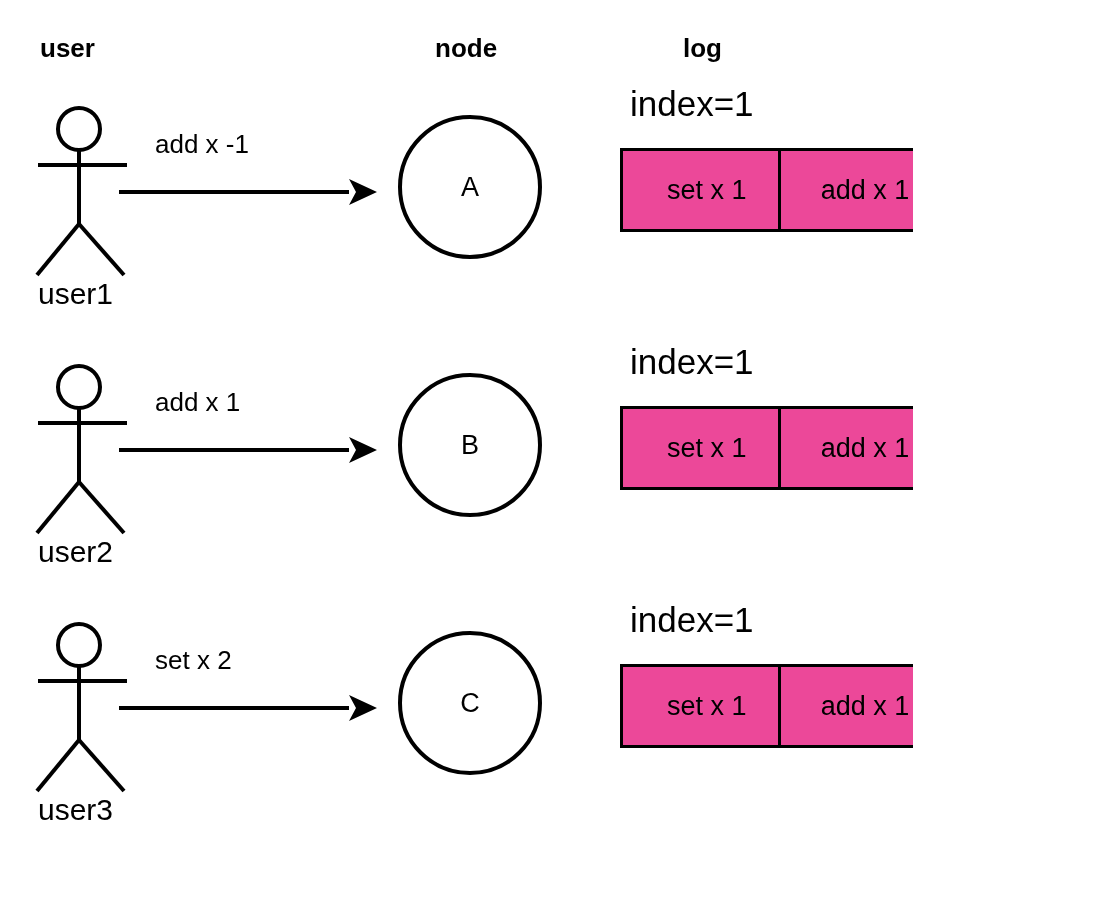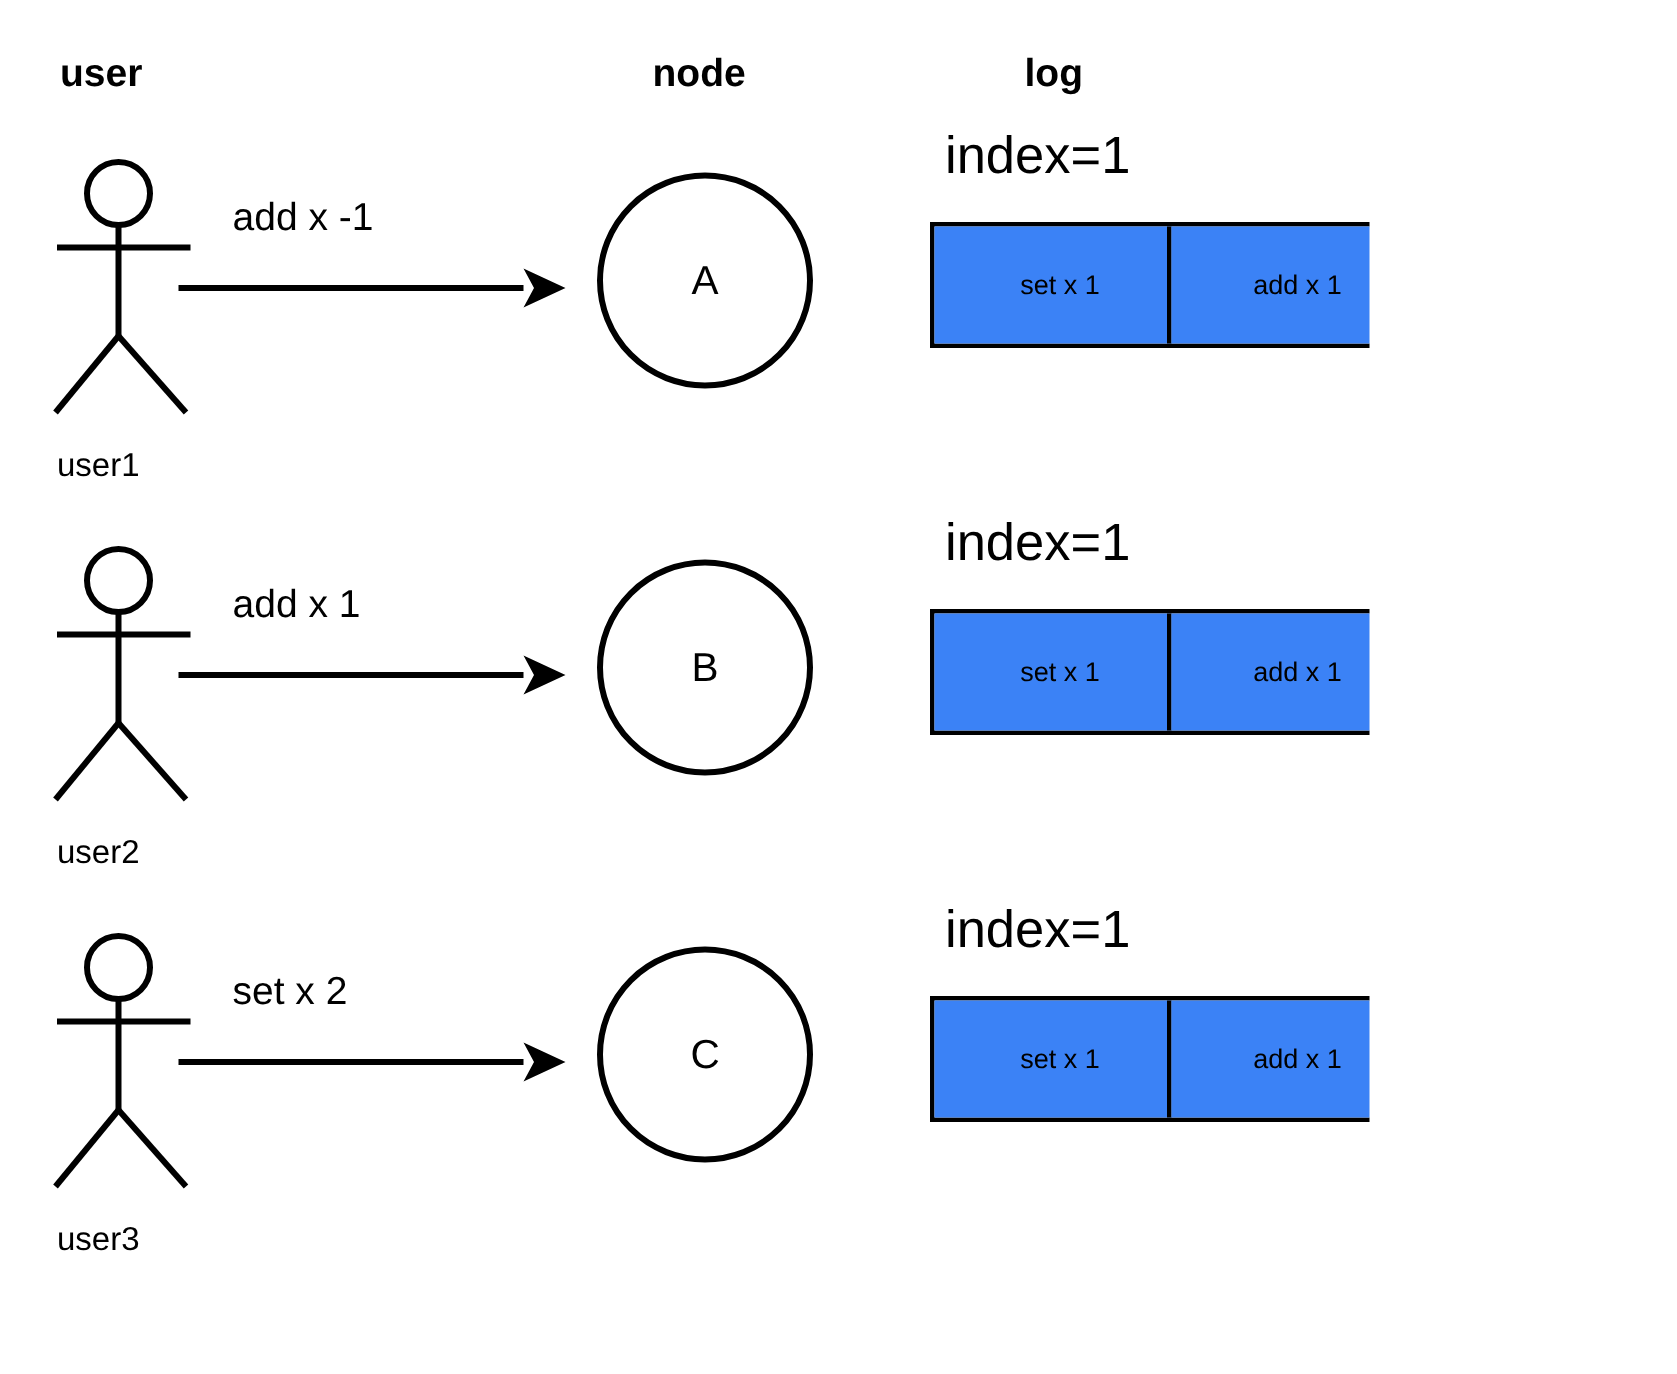--- a/index.html
+++ b/index.html
@@ -43,22 +43,22 @@
   .actor-svg {
     position: absolute;
     left: 20px;
     top: 95px;
     width: 130px;
     height: 195px;
   }
   .actor-label {
     position: absolute;
     left: 38px;
-    top: 294px;
-    font-size: 22px;
+    top: 278px;
+    font-size: 30px;
     line-height: 32px;
     white-space: nowrap;
   }
 
   .edge-label {
     position: absolute;
     left: 155px;
     top: 128px;
     font-size: 26px;
     line-height: 32px;
@@ -106,25 +106,25 @@
     display: flex;
     border: 3px solid #000000;
     box-sizing: border-box;
     background: #ffffff;
   }
   .log-cell {
     flex: 1 1 0;
     display: flex;
     align-items: center;
     justify-content: center;
-    font-size: 18px;
+    font-size: 27px;
     line-height: 32px;
     border-right: 3px solid #000000;
     box-sizing: border-box;
-    background: #3b82f6;
+    background: #ec4899;
     white-space: nowrap;
     padding-left: 12px;
   }
   .log-cell:last-child {
     border-right: none;
   }
 </style>
 </head>
 <body>
 

